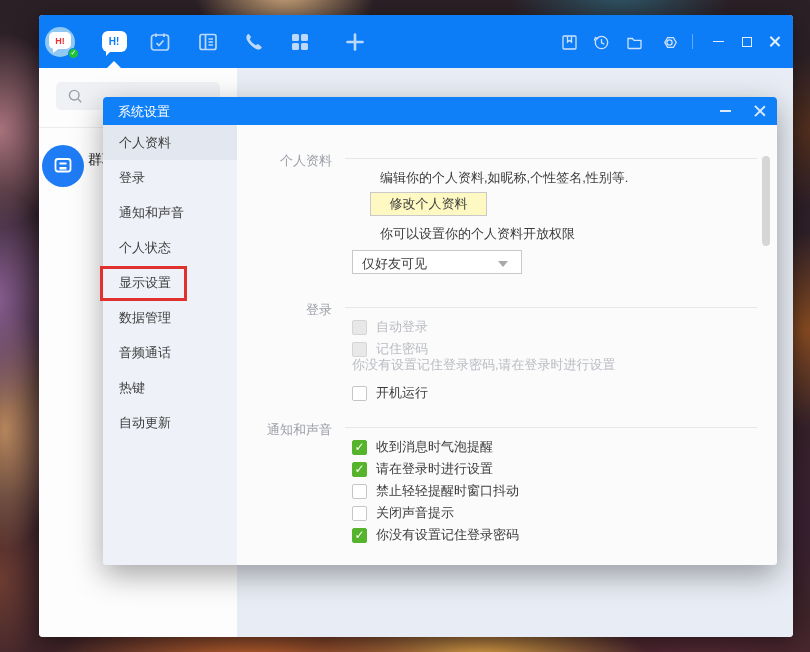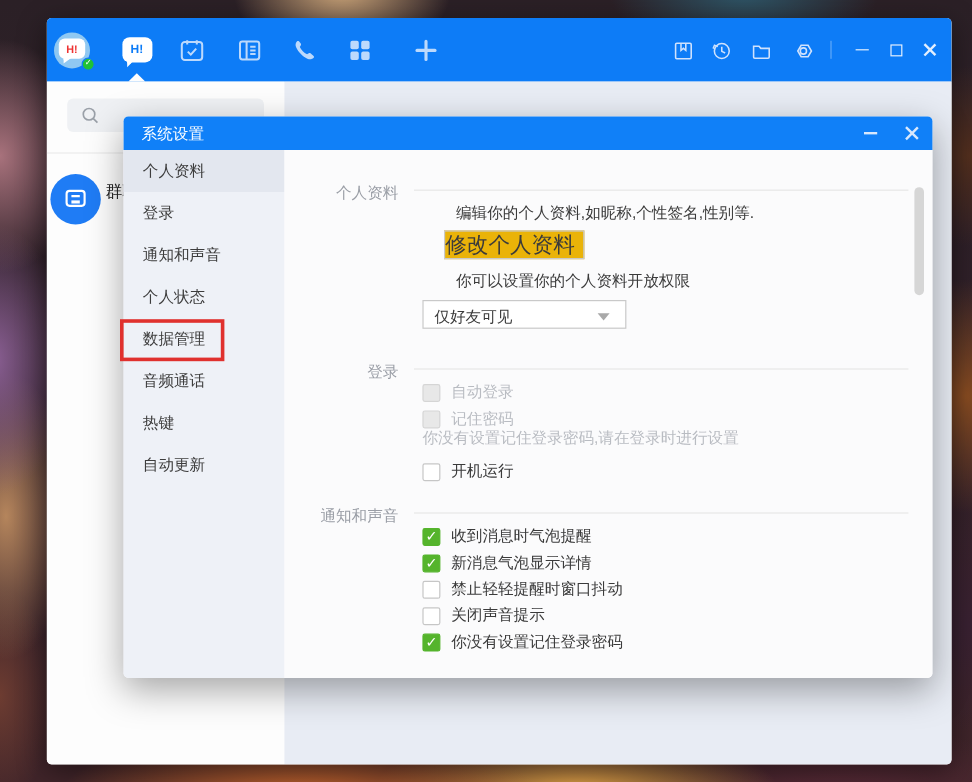--- a/index.html
+++ b/index.html
@@ -100,22 +100,22 @@
   .side-item.selected { background:#e3e7ef; }
   .red-box { position:absolute; left:-3px; top:169px; width:87px; height:35px;
     border:3px solid #e0312e; pointer-events:none; z-index:5; }
 
   .dlg-content { position:absolute; left:134px; top:28px; right:0; bottom:0; background:#fbfbfc;
     border-radius:0 0 4px 0; }
   .sec-label { position:absolute; left:0; width:95px; text-align:right; font-size:13px; color:#9a9ea6; }
   .sec-line { position:absolute; left:108px; width:412px; height:1px; background:#e7e7e7; }
   .body-text { position:absolute; left:115px; font-size:13px; color:#3b3b3b; white-space:nowrap;margin-left:28px; }
   .hint-text { position:absolute; left:115px; font-size:13px; color:#b9bcc2; white-space:nowrap; }
-  .edit-btn { position:absolute; left:133px; top:67px; width:117px; height:24px; background:#eab308;
-    border:1px solid #c9c9c9; font-size:18px; color:#3b3b3b; line-height:22px;
+  .edit-btn { position:absolute; left:133px; top:67px; width:117px; height:24px; background:#fef9c3;
+    border:1px solid #c9c9c9; font-size:13px; color:#3b3b3b; text-align:center; line-height:22px;
     cursor:pointer; }
   .dropdown { position:absolute; left:115px; top:125px; width:170px; height:24px; background:#fff;
     border:1px solid #c9c9c9; cursor:pointer; }
   .dropdown .val { position:absolute; left:9px; top:4px; font-size:13px; color:#3b3b3b; }
   .dd-caret { position:absolute; right:13px; top:10px; width:0; height:0;
     border-left:5px solid transparent; border-right:5px solid transparent;
     border-top:6px solid #a9a9a9; }
 
   .cb-row { position:absolute; left:115px; height:16px; display:flex; align-items:center; }
   .cb { width:15px; height:15px; border:1px solid #c6c6c6; border-radius:2px; background:#fff;
@@ -257,20 +257,21 @@
       <div class="dlg-close">
           <i></i>
         </div>
     </div>
 
     <div class="dlg-sidebar">
       <div class="side-item selected">个人资料</div>
       <div class="side-item">登录</div>
       <div class="side-item">通知和声音</div>
       <div class="side-item">个人状态</div>
+      <div class="side-item">显示设置</div>
       <div class="side-item">数据管理</div>
       <div class="side-item">音频通话</div>
       <div class="side-item">热键</div>
       <div class="side-item">自动更新</div>
     </div>
     <div class="red-box"></div>
 
     <div class="dlg-content">
 
       <div class="sec-label" style="top:27px">个人资料</div>
@@ -300,21 +301,21 @@
       </div>
 
       <div class="sec-label" style="top:296px">通知和声音</div>
       <div class="sec-line" style="top:302px"></div>
       <div class="cb-row" style="top:314px">
         <span class="cb checked"></span>
         <span class="cb-label">收到消息时气泡提醒</span>
       </div>
       <div class="cb-row" style="top:336px">
         <span class="cb checked"></span>
-        <span class="cb-label">新消息气泡显示详情</span>
+        <span class="cb-label">请在登录时进行设置</span>
       </div>
       <div class="cb-row" style="top:358px">
         <span class="cb"></span>
         <span class="cb-label">禁止轻轻提醒时窗口抖动</span>
       </div>
       <div class="cb-row" style="top:380px">
         <span class="cb"></span>
         <span class="cb-label">关闭声音提示</span>
       </div>
       <div class="cb-row" style="top:402px">

